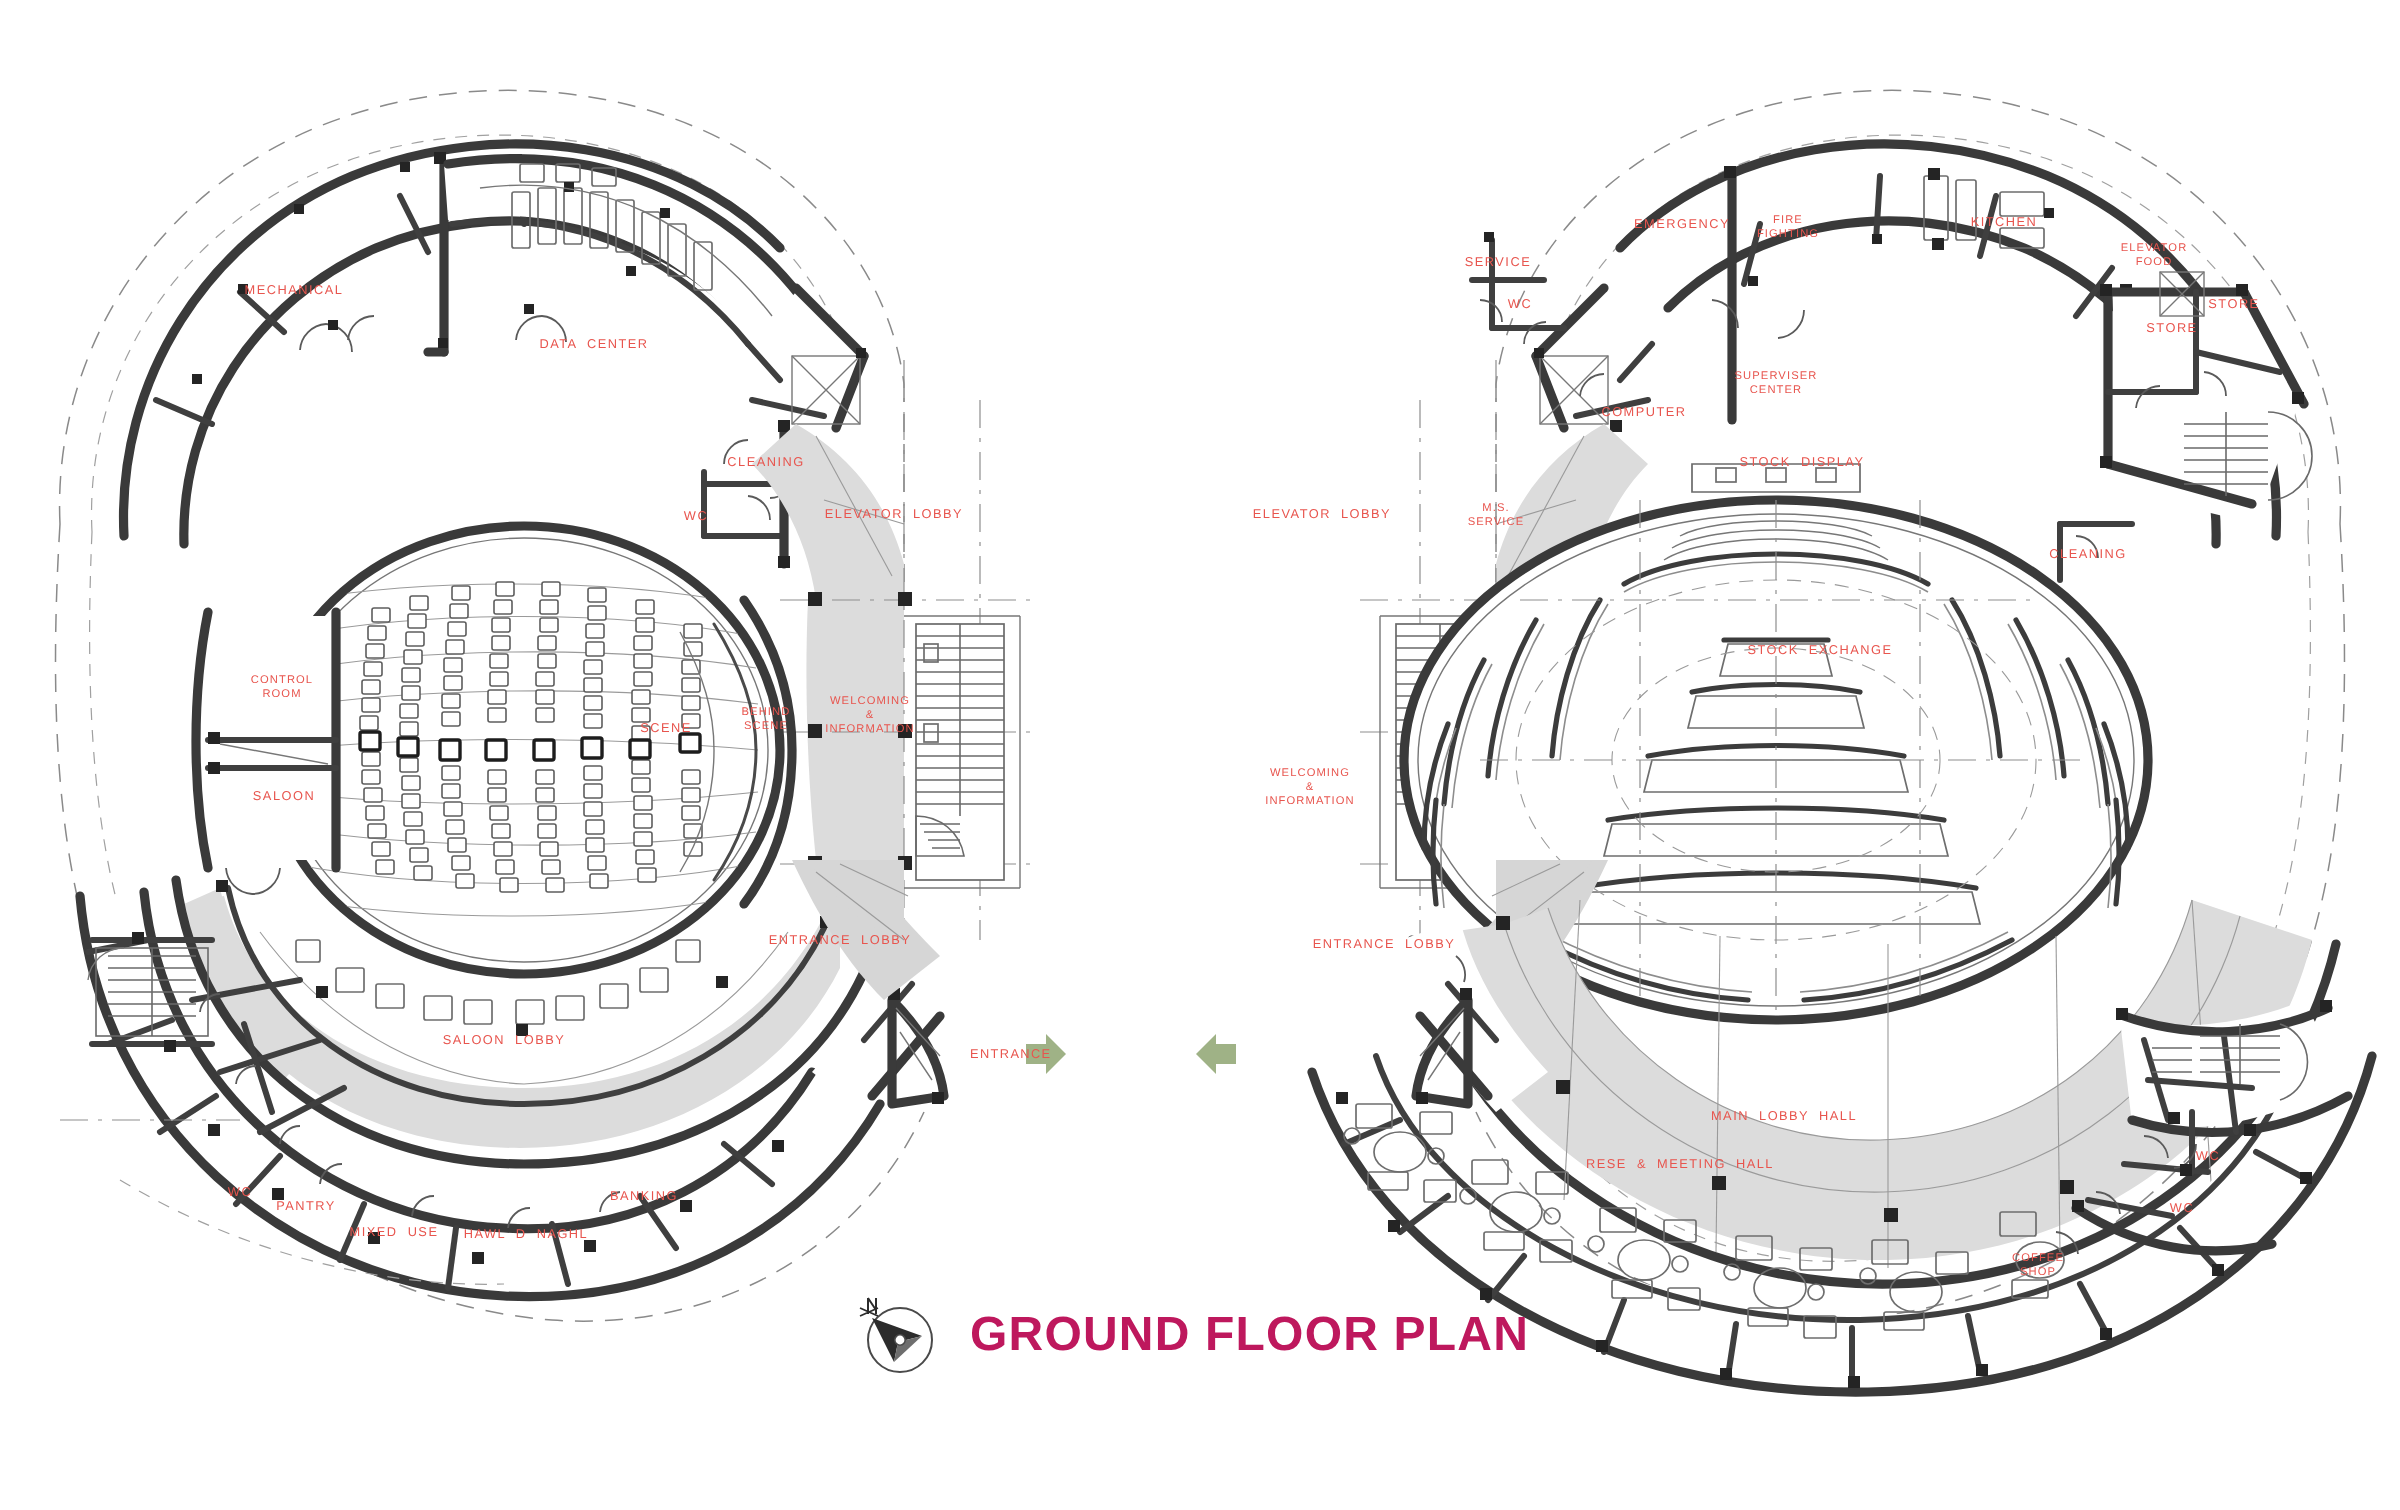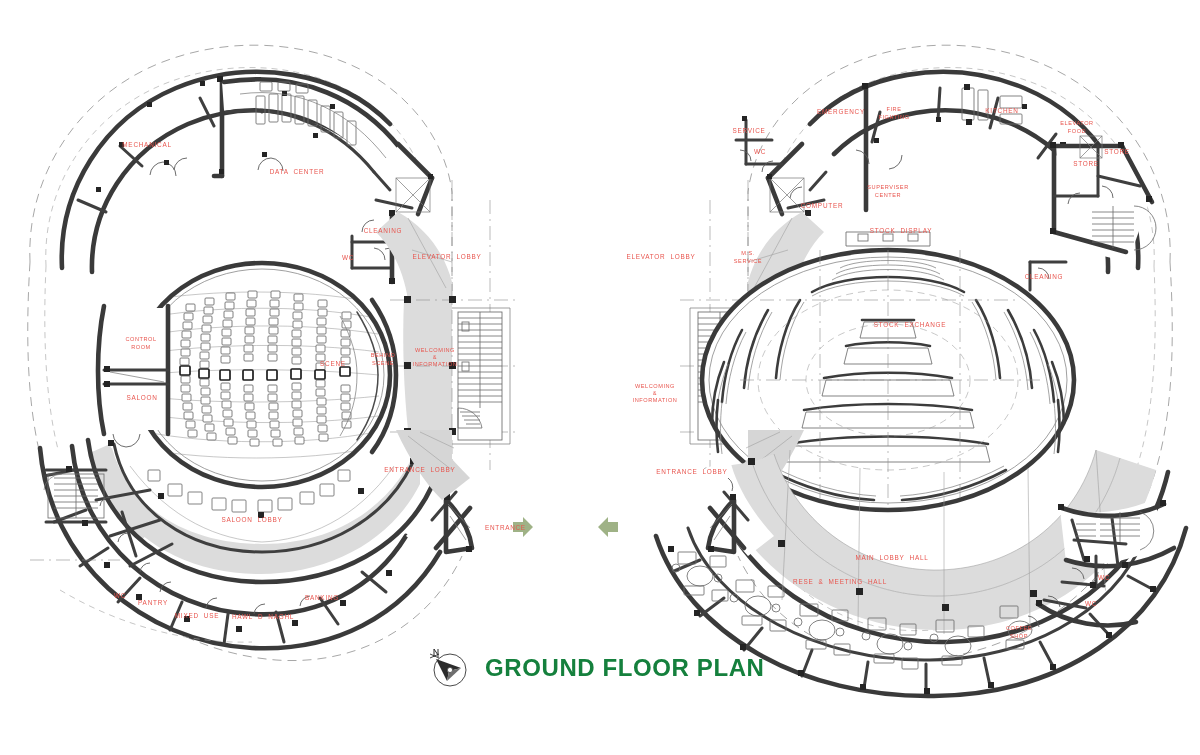--- a/index.html
+++ b/index.html
@@ -886,16 +886,16 @@
   <div id="compass">
     <svg viewBox="0 0 46 46" width="46" height="46">
       <circle cx="25" cy="25" r="16" fill="none" stroke="#4a4a4a" stroke-width="1"></circle>
       <path d="M11,14 L36,23 L24,26 L22,36 Z" fill="#2c2c2c"></path>
       <path d="M24,26 L22,36 L36,23 Z" fill="#6e6e6e"></path>
       <circle cx="25" cy="25" r="2.6" fill="#ffffff" stroke="#4a4a4a" stroke-width="0.8"></circle>
       <path d="M9,4 L9,12 M9,4 L13,10 M13,4 L13,12" stroke="#2c2c2c" stroke-width="1" fill="none"></path>
       <path d="M5,13 L14,9 M5,9 L14,13" stroke="#2c2c2c" stroke-width="0.9"></path>
     </svg>
   </div>
-  <div id="plan-title" style="color: #15803d;">GROUND FLOOR PLAN</div>
+  <div id="plan-title" style="color: #be185d;">GROUND FLOOR PLAN</div>
 </div>
 
 </div>
 
 </body></html>

